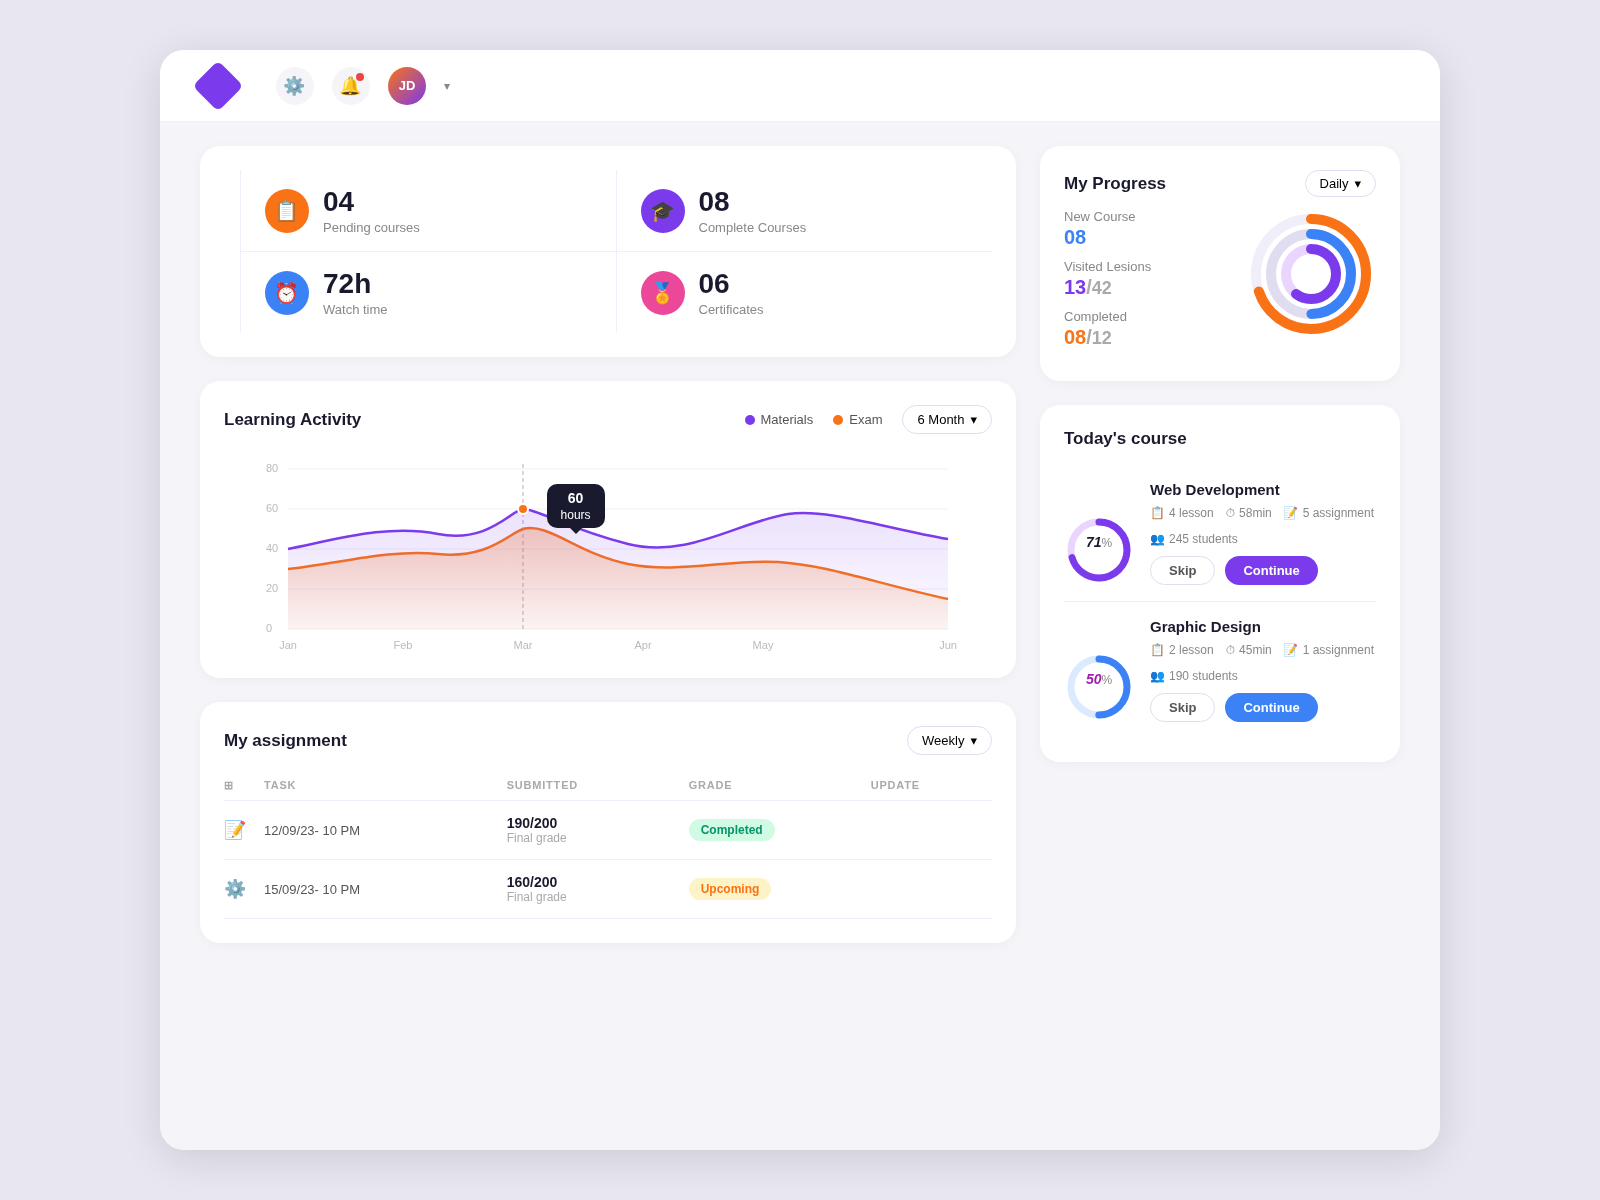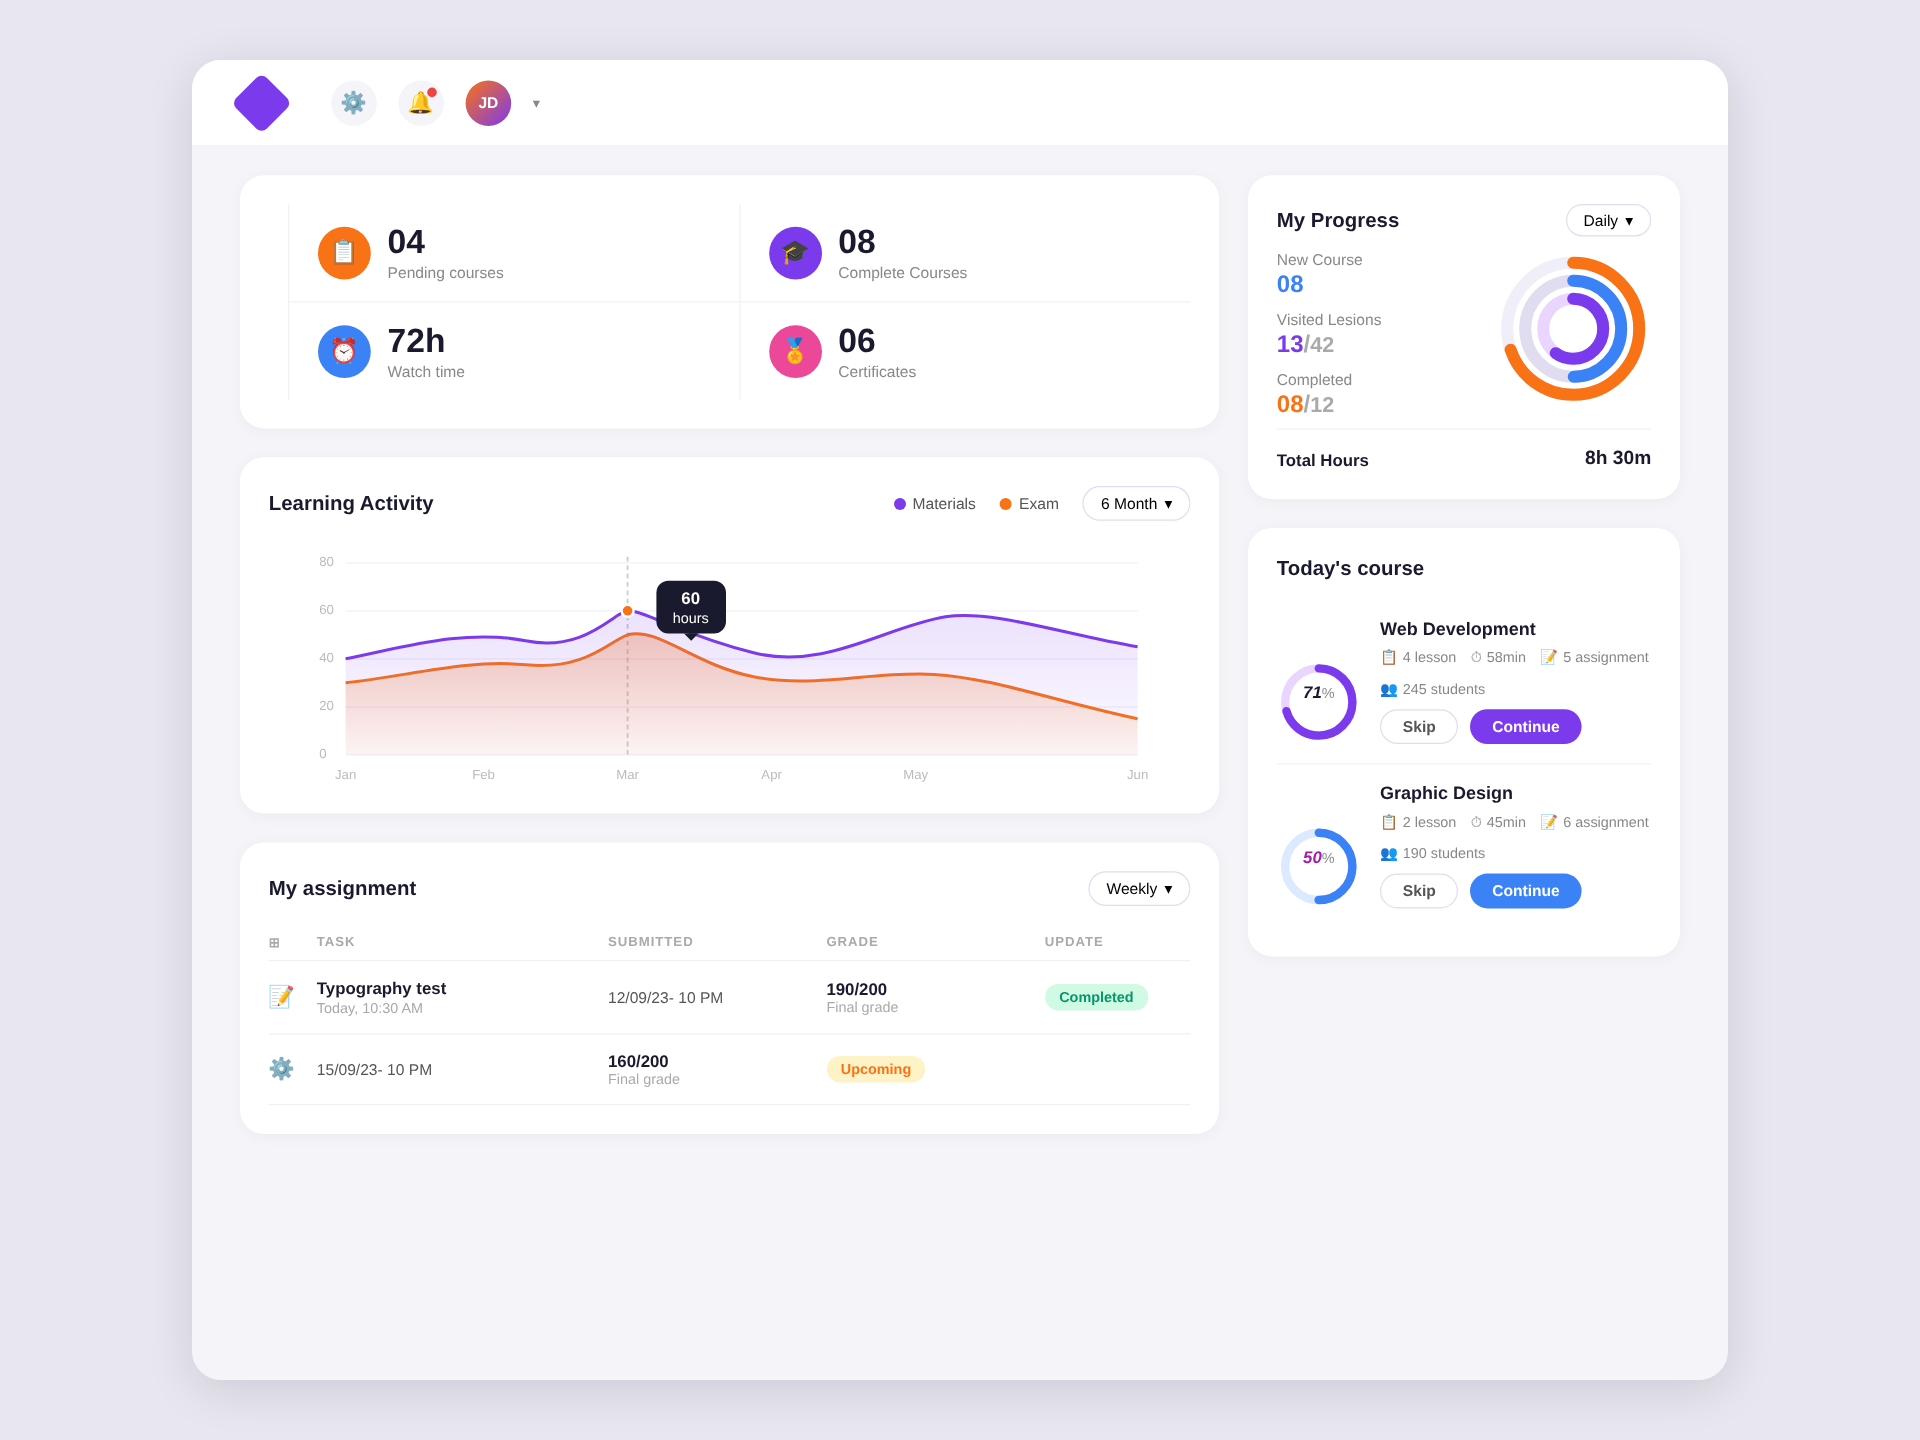--- a/index.html
+++ b/index.html
@@ -513,24 +513,20 @@
             <span>⊞</span>
           </div>
           <div>TASK</div>
           <div>SUBMITTED</div>
           <div>GRADE</div>
           <div>UPDATE</div>
         </div>
 
         <div class="table-row">
           <div style="font-size:18px;">📝</div>
-          <div>
-            <div class="task-name">Typography test</div>
-            <div class="task-date">Today, 10:30 AM</div>
-          </div>
           <div class="submitted-text">12/09/23- 10 PM</div>
           <div>
             <div class="grade-main">190/200</div>
             <div class="grade-sub">Final grade</div>
           </div>
           <div>
             <span class="status-badge status-completed">Completed</span>
           </div>
         </div>
 
@@ -584,24 +580,20 @@
               <circle cx="65" cy="65" r="55" fill="none" stroke="#f97316" stroke-width="10" stroke-dasharray="241 345" stroke-linecap="round"></circle>
 
               <circle cx="65" cy="65" r="40" fill="none" stroke="#e0ddf0" stroke-width="10"></circle>
               <circle cx="65" cy="65" r="40" fill="none" stroke="#3b82f6" stroke-width="10" stroke-dasharray="125 251" stroke-linecap="round"></circle>
 
               <circle cx="65" cy="65" r="25" fill="none" stroke="#e9d5ff" stroke-width="10"></circle>
               <circle cx="65" cy="65" r="25" fill="none" stroke="#7c3aed" stroke-width="10" stroke-dasharray="94 157" stroke-linecap="round"></circle>
             </svg>
           </div>
         </div>
-        <div class="total-hours-row">
-          <span class="total-hours-label">Total Hours</span>
-          <span class="total-hours-value">8h 30m</span>
-        </div>
       </div>
 
       <div class="card">
         <div class="todays-title">Today's course</div>
 
         <div class="course-item">
           <div class="course-donut">
             <svg width="70" height="70" viewBox="0 0 70 70" style="transform:rotate(-90deg);">
               <circle cx="35" cy="35" r="28" fill="none" stroke="#e9d5ff" stroke-width="7"></circle>
               <circle cx="35" cy="35" r="28" fill="none" stroke="#7c3aed" stroke-width="7" stroke-dasharray="124 176" stroke-linecap="round"></circle>
@@ -653,21 +645,21 @@
               <div class="course-meta-item">
                 <span>📋</span>
                 <span>2 lesson</span>
               </div>
               <div class="course-meta-item">
                 <span>⏱</span>
                 <span>45min</span>
               </div>
               <div class="course-meta-item">
                 <span>📝</span>
-                <span>6 assignment</span>
+                <span>1 assignment</span>
               </div>
               <div class="course-meta-item">
                 <span>👥</span>
                 <span>190 students</span>
               </div>
             </div>
             <div class="course-actions">
               <button class="btn-skip">Skip</button>
               <button class="btn-continue blue">Continue</button>
             </div>

